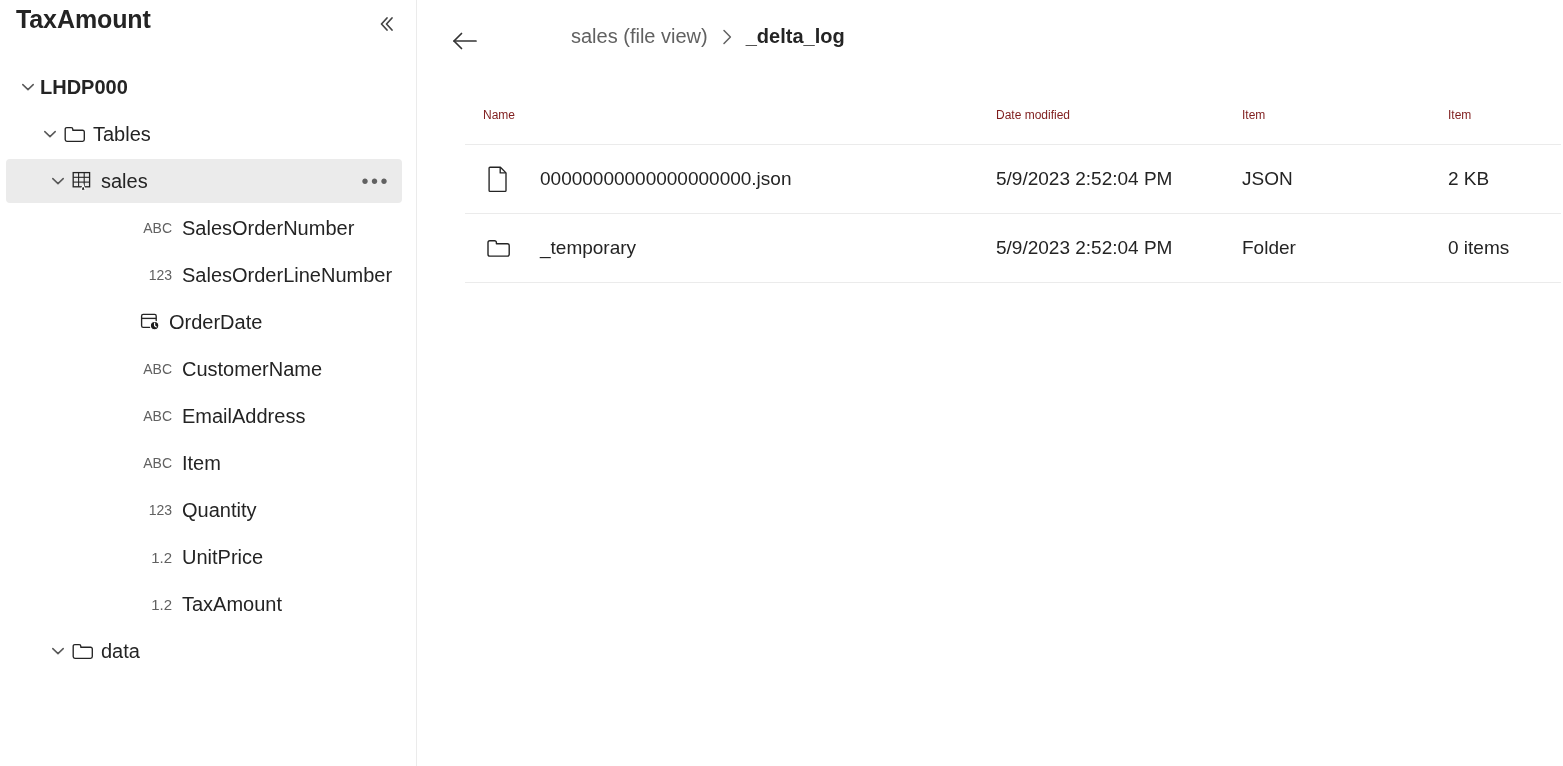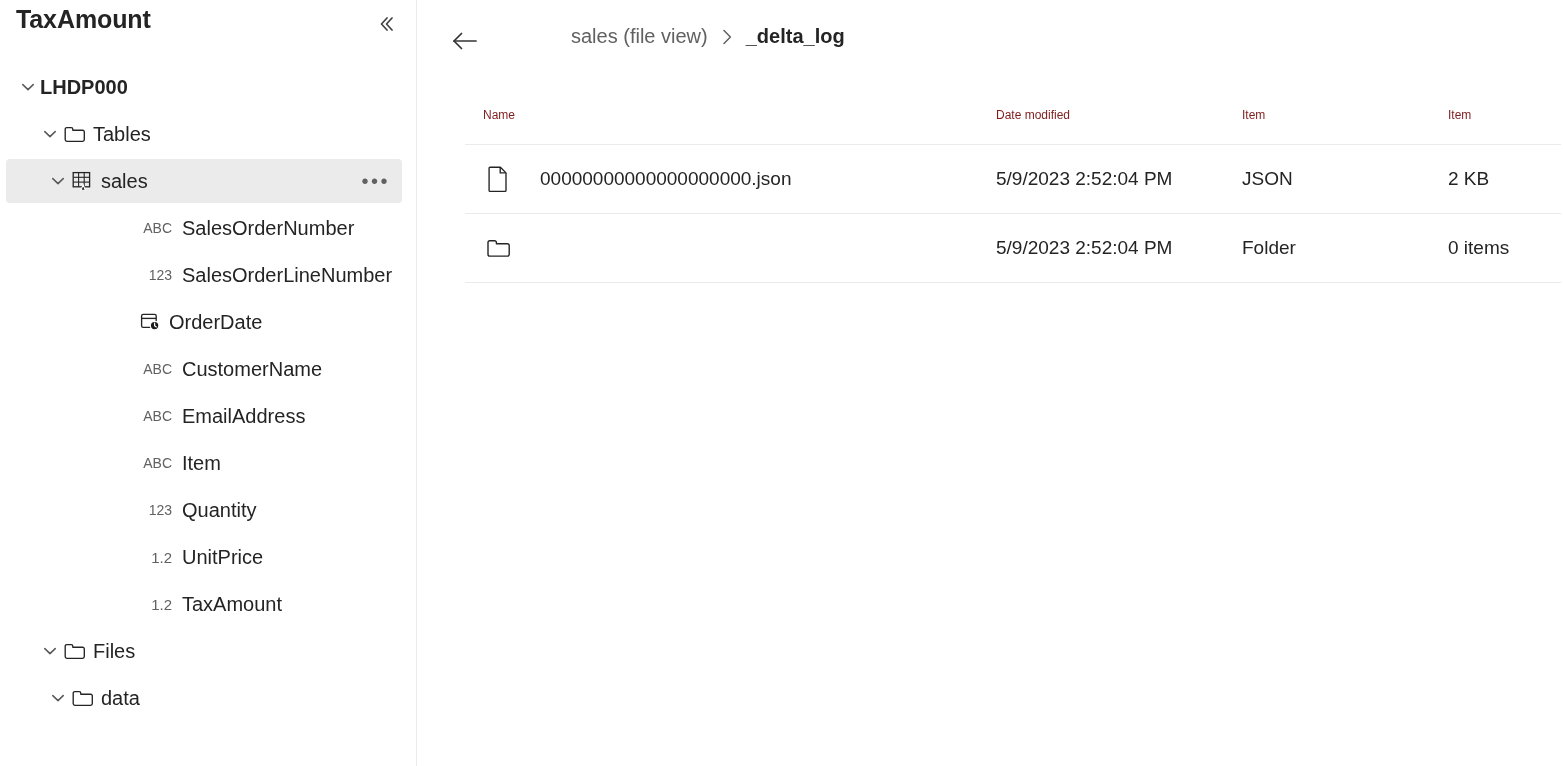--- a/index.html
+++ b/index.html
@@ -301,33 +301,20 @@
         </div>
         <div class="tree-row ind3">
           <div class="tree-chevron"></div>
           <div class="tree-typeicon dec">1.2</div>
           <div class="tree-label">UnitPrice</div>
         </div>
         <div class="tree-row ind3">
           <div class="tree-chevron"></div>
           <div class="tree-typeicon dec">1.2</div>
           <div class="tree-label">TaxAmount</div>
-        </div>
-        <div class="tree-row ind1">
-          <div class="tree-chevron">
-            <svg width="20" height="20" viewBox="0 0 20 20">
-              <path d="M4.8 7.6 L10 12.6 L15.2 7.6" fill="none" stroke="#5a5a5a" stroke-width="1.55" stroke-linecap="round" stroke-linejoin="round"></path>
-            </svg>
-          </div>
-          <div class="tree-icon">
-            <svg width="24" height="22" viewBox="0 0 24 22">
-              <path d="M2.2 6.2 A1.6 1.6 0 0 1 3.8 4.6 H8.2 A1.6 1.6 0 0 1 9.8 6.2 V7.2 H19.6 A1.7 1.7 0 0 1 21.3 8.9 V16.6 A1.7 1.7 0 0 1 19.6 18.3 H3.9 A1.7 1.7 0 0 1 2.2 16.6 Z" fill="none" stroke="#242424" stroke-width="1.35" stroke-linejoin="round"></path>
-            </svg>
-          </div>
-          <div class="tree-label">Files</div>
         </div>
         <div class="tree-row ind2">
           <div class="tree-chevron">
             <svg width="20" height="20" viewBox="0 0 20 20">
               <path d="M4.8 7.6 L10 12.6 L15.2 7.6" fill="none" stroke="#5a5a5a" stroke-width="1.55" stroke-linecap="round" stroke-linejoin="round"></path>
             </svg>
           </div>
           <div class="tree-icon">
             <svg width="24" height="22" viewBox="0 0 24 22">
               <path d="M2.2 6.2 A1.6 1.6 0 0 1 3.8 4.6 H8.2 A1.6 1.6 0 0 1 9.8 6.2 V7.2 H19.6 A1.7 1.7 0 0 1 21.3 8.9 V16.6 A1.7 1.7 0 0 1 19.6 18.3 H3.9 A1.7 1.7 0 0 1 2.2 16.6 Z" fill="none" stroke="#242424" stroke-width="1.35" stroke-linejoin="round"></path>
@@ -377,20 +364,21 @@
             <div class="cell c-date">5/9/2023 2:52:04 PM</div>
             <div class="cell c-type">JSON</div>
             <div class="cell c-size">2 KB</div>
           </div>
           <div class="ft-row">
             <div class="cell c-icon">
               <svg width="28" height="26" viewBox="0 0 28 26">
                 <path d="M3 7.6 A1.8 1.8 0 0 1 4.8 5.8 H9.6 A1.8 1.8 0 0 1 11.4 7.6 V8.7 H22.3 A1.9 1.9 0 0 1 24.2 10.6 V19.2 A1.9 1.9 0 0 1 22.3 21.1 H4.9 A1.9 1.9 0 0 1 3 19.2 Z" fill="none" stroke="#242424" stroke-width="1.4" stroke-linejoin="round"></path>
               </svg>
             </div>
+            <div class="cell c-name-val">_temporary</div>
             <div class="cell c-date">5/9/2023 2:52:04 PM</div>
             <div class="cell c-type">Folder</div>
             <div class="cell c-size">0 items</div>
           </div>
         </div>
     </div>
 
   </div>
 </div>
 

